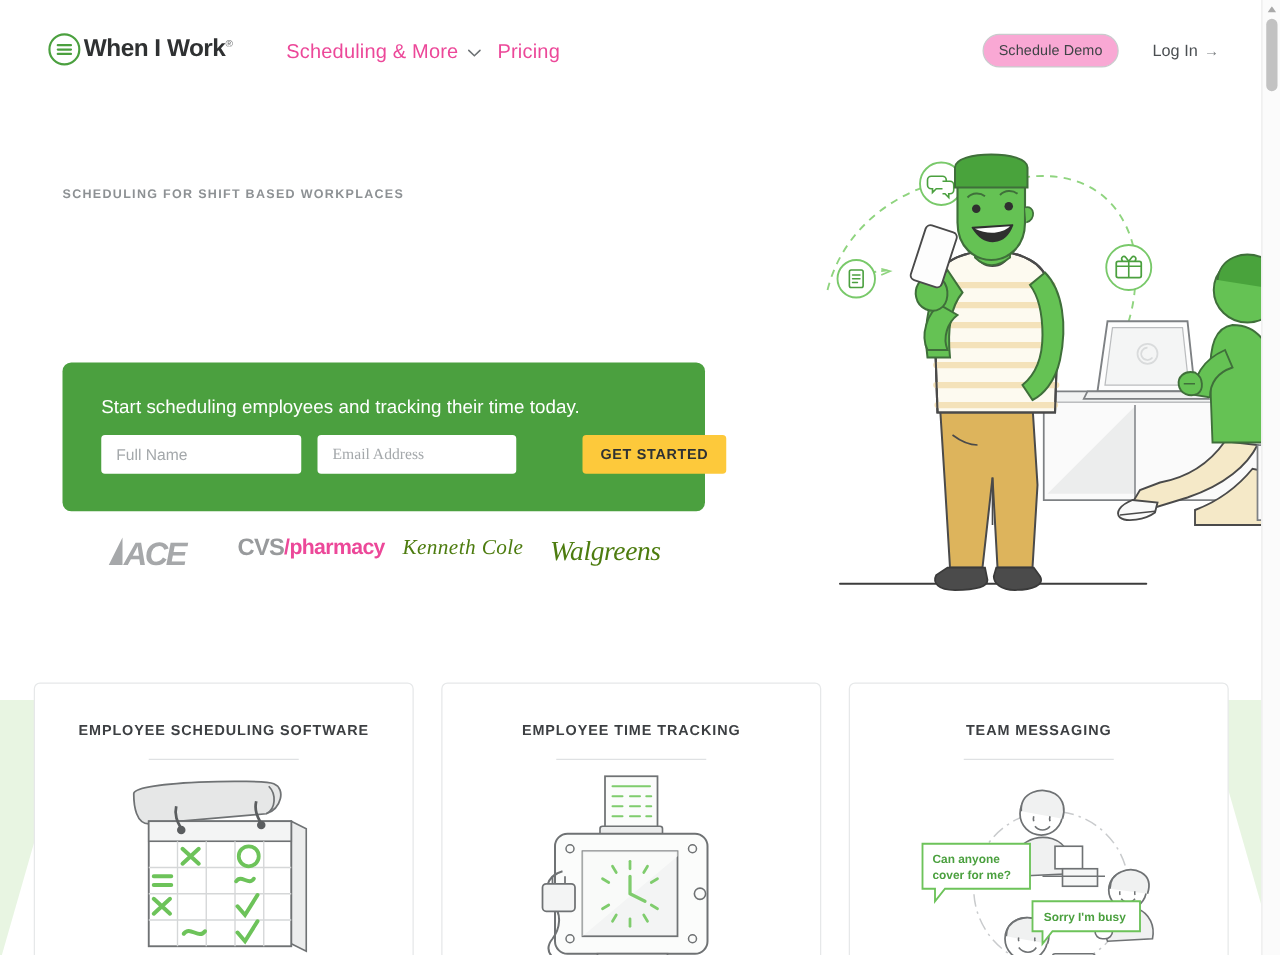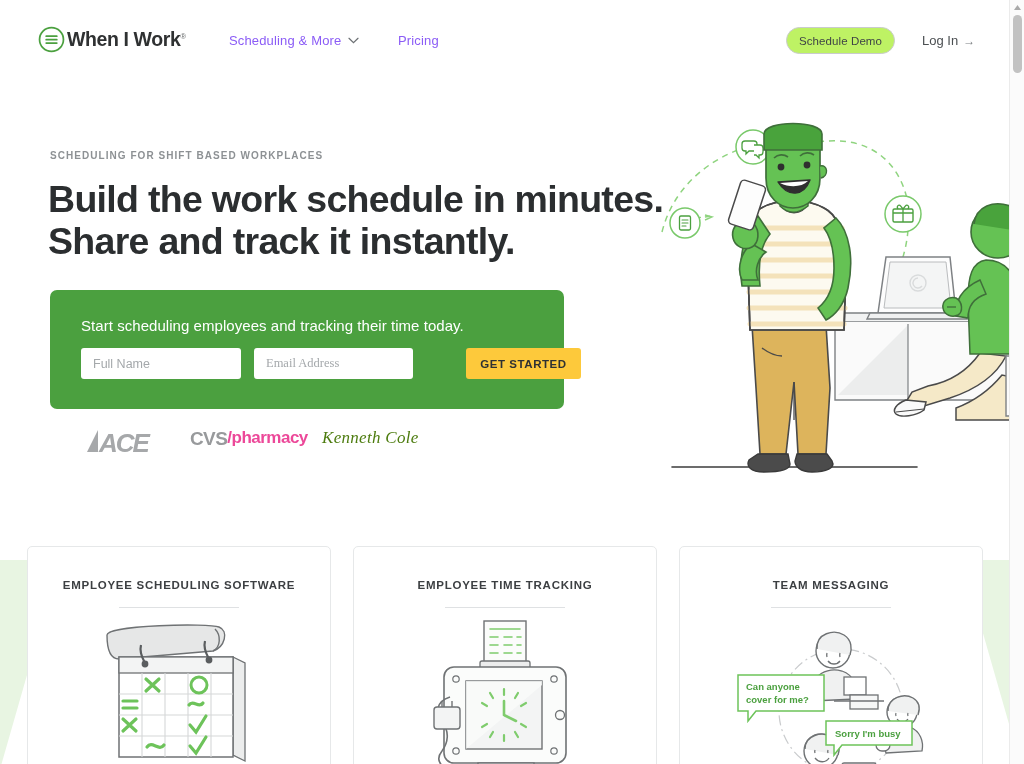--- a/index.html
+++ b/index.html
@@ -50,33 +50,33 @@
     display: flex; align-items: center; gap: 2px;
   }
   #logo-mark { width: 27px; height: 27px; display:block; }
   #logo-text {
     font-size: 19.5px; font-weight: bold; color: #2f3132;
     letter-spacing: -0.4px; line-height: 1; white-space: nowrap;
   }
   #logo-reg { font-size: 8px; vertical-align: super; color:#6a6d6e; font-weight:normal;}
   .nav-link {
     position: absolute; top: 33px;
-    font-size: 13px; color: #8b5cf6;
+    font-size: 16px; color: #ec4899;
     letter-spacing: .15px;
     display: flex; align-items: center; gap: 7px;
     cursor: pointer; white-space: nowrap;
   }
   #nav-scheduling { left: 229px; }
   #nav-pricing { left: 398px; }
   .chev { display:block; }
   #btn-demo {
     position: absolute; left: 786px; top: 27px;
     width: 109px; height: 27px;
     border: 1px solid #c9cbcd; border-radius: 14px;
-    background: #bef264; color: #3f4346;
+    background: #f9a8d4; color: #3f4346;
     font-size: 11.5px; font-family: "Liberation Sans", sans-serif;
     letter-spacing: .1px; cursor: pointer;
     display:flex; align-items:center; justify-content:center;
   }
   #link-login {
     position: absolute; left: 922px; top: 33px;
     font-size: 13px; color: #4b4f52; cursor: pointer;
     display: flex; align-items: center; gap: 5px; white-space: nowrap;
   }
   .arrow-r { font-size: 12px; color:#7b7f82; }
@@ -234,24 +234,20 @@
       <button id="btn-demo">Schedule Demo</button>
 
       <div id="link-login">
         <span>Log In</span>
         <span class="arrow-r">→</span>
       </div>
     </div>
 
     <div id="hero-eyebrow">SCHEDULING FOR SHIFT BASED WORKPLACES</div>
 
-    <h1 id="hero-title">
-      <span>Build the work schedule in minutes.</span><br>
-      <span>Share and track it instantly.</span>
-    </h1>
 
     <div id="signup">
       <div id="signup-head">Start scheduling employees and tracking their time today.</div>
       <input class="field" id="field-name" type="text" placeholder="Full Name" style="">
       <input class="field" id="field-email" type="text" placeholder="Email Address" style="">
       <button id="btn-getstarted">GET STARTED</button>
     </div>
 
     <div id="logos">
       <div class="cust-logo" id="cl-ace">
@@ -259,20 +255,23 @@
           <path d="M13 2 L2 24 L13 24 Z" fill="#a6a8aa"></path>
         </svg>
         <span class="ace-word">ACE</span>
       </div>
       <div class="cust-logo" id="cl-cvs">
         <span class="cvs-bold">CVS</span>
         <span class="cvs-thin">/pharmacy</span>
       </div>
       <div class="cust-logo" id="cl-kc">
         <span class="script kc-word">Kenneth Cole</span>
+      </div>
+      <div class="cust-logo" id="cl-wg">
+        <span class="script wg-word">Walgreens</span>
       </div>
     </div>
 
     <div id="hero-illo">
       <svg width="380" height="380" viewBox="0 0 380 380">
         <defs>
           <style>
             .ln{fill:none;stroke:#4a4a4a;stroke-width:1.6;stroke-linejoin:round;stroke-linecap:round}
             .lnl{fill:none;stroke:#7e8184;stroke-width:1.4;stroke-linejoin:round;stroke-linecap:round}
             .grn{fill:#6cc койка}

